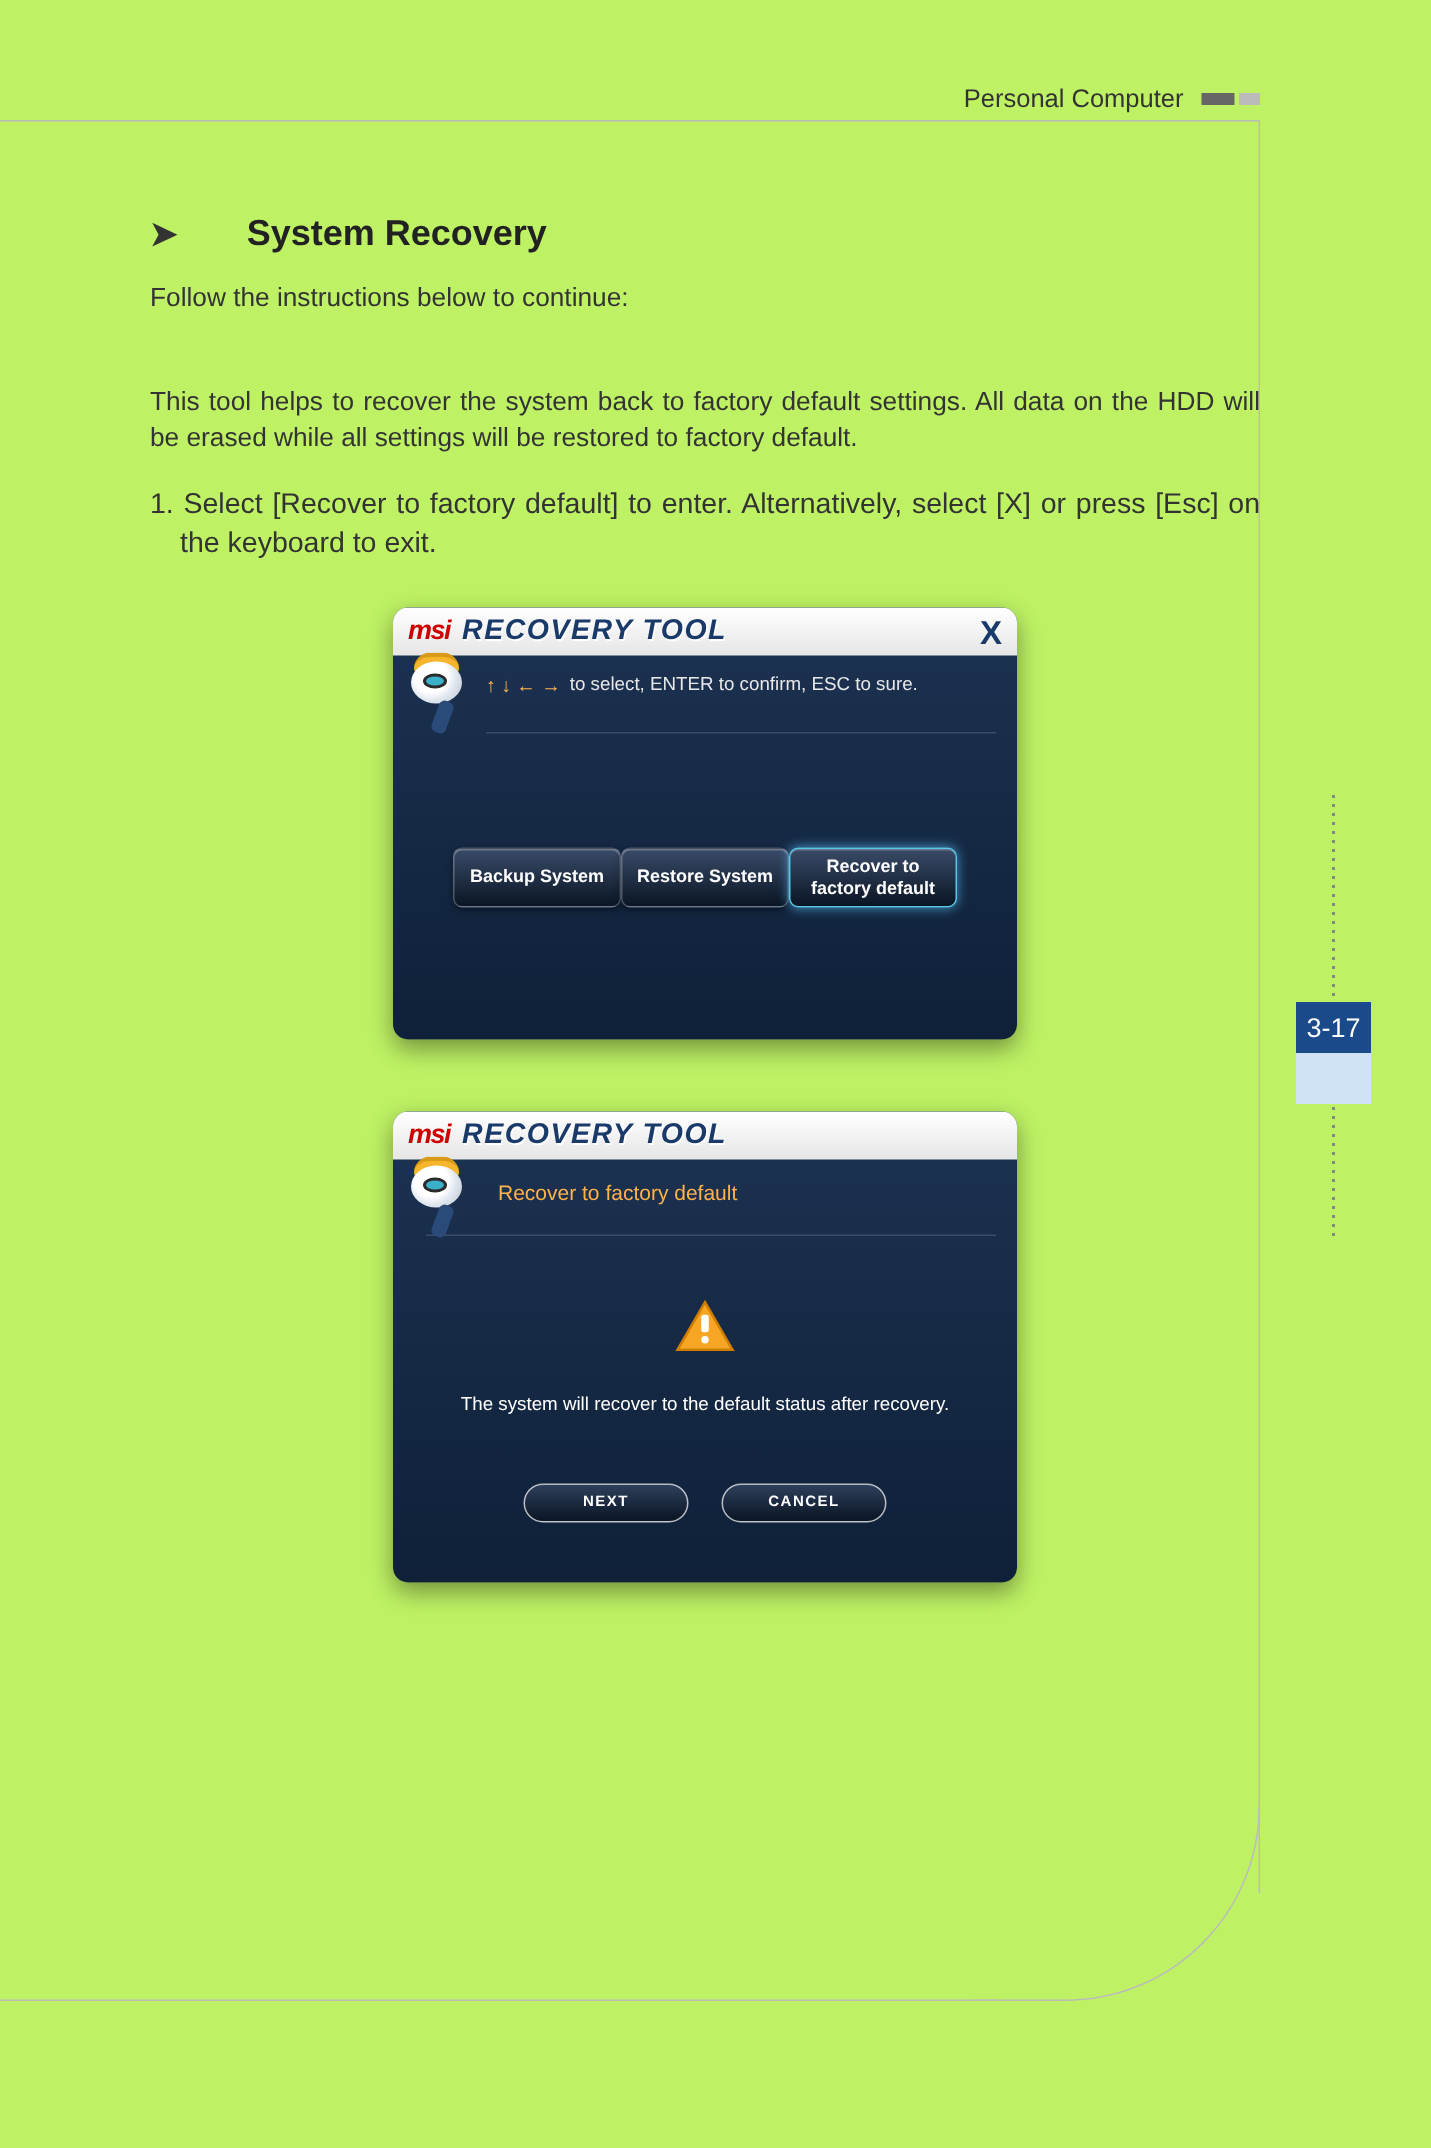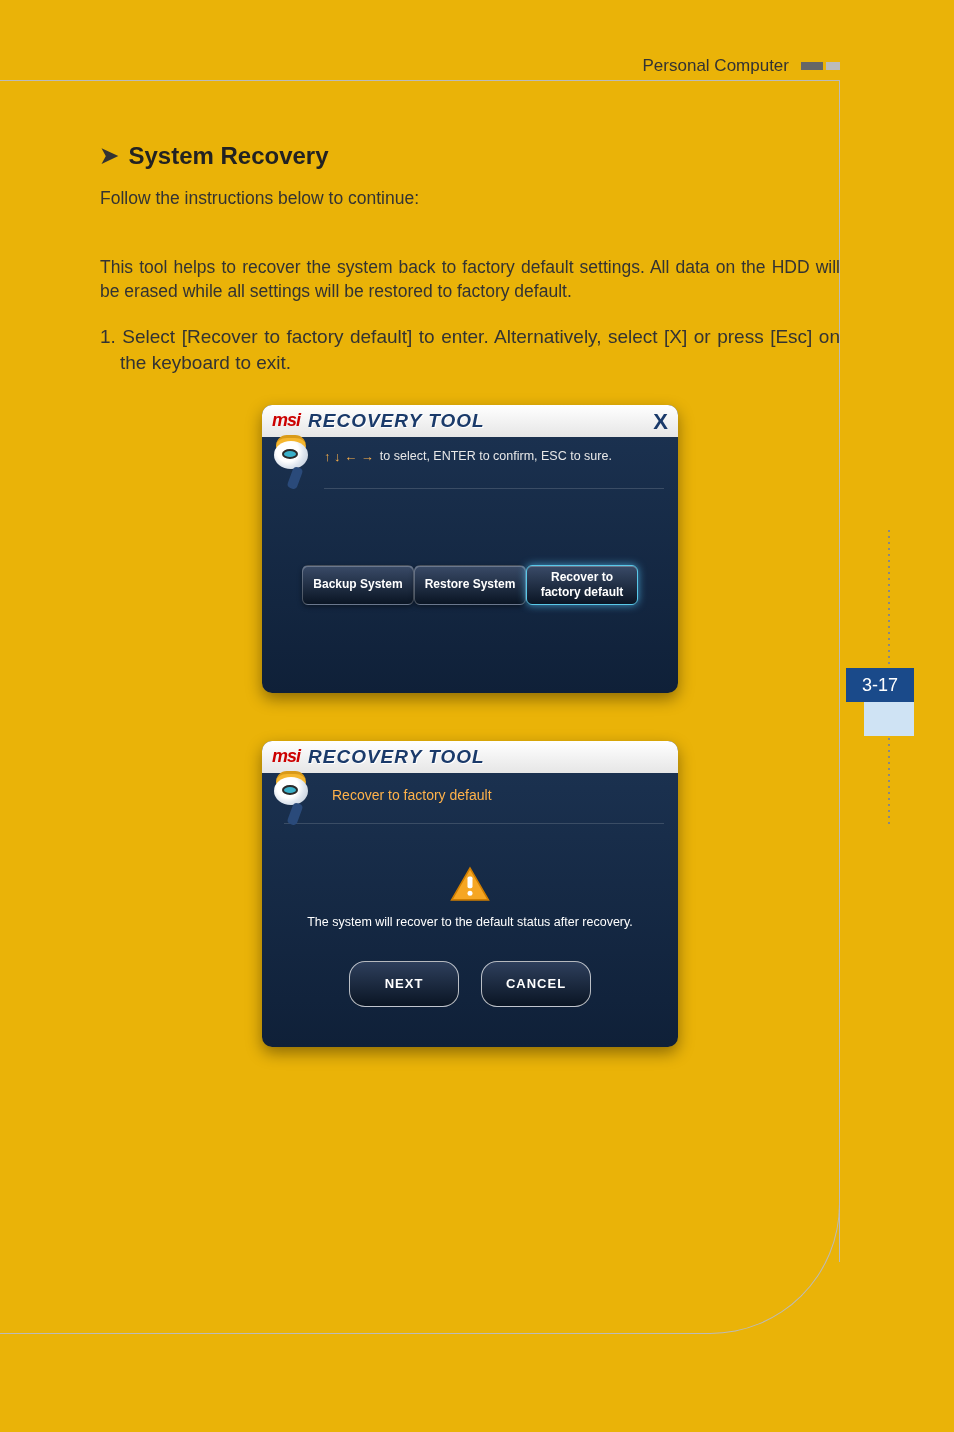--- a/index.html
+++ b/index.html
@@ -5,21 +5,21 @@
   * { margin: 0; padding: 0; box-sizing: border-box; }
   body {
     background: #f0f0f0;
     font-family: Arial, Helvetica, sans-serif;
     width: 954px;
     height: 1432px;
     position: relative;
     color: #333;
   }
   .page {
-    background: #eab308;
+    background: #bef264;
     width: 954px;
     height: 1432px;
     position: relative;
   }
   .header {
     position: absolute;
     top: 56px;
     right: 114px;
     display: flex;
     align-items: center;
@@ -69,20 +69,21 @@
   .chev {
     font-size: 22px;
     font-weight: bold;
     color: #333;
   }
   .heading {
     font-family: Verdana, Geneva, sans-serif;
     font-size: 24px;
     font-weight: bold;
     color: #222;
+    margin-left: 36px;
   }
   .para {
     font-size: 17.5px;
     line-height: 1.4;
     text-align: justify;
     margin-bottom: 20px;
     color: #333;
   }
   .para.narrow { margin-bottom: 44px; }
   .step {
@@ -232,21 +233,21 @@
     padding: 0 6px;
   }
   .rw-btn.selected {
     border: 1px solid #59c8e8;
     box-shadow: 0 0 8px rgba(80,180,230,0.8), inset 0 1px 0 rgba(255,255,255,0.25);
   }
   .warn-col {
     display: flex;
     flex-direction: column;
     align-items: center;
-    gap: 10px;
+    gap: 24px;
     margin-top: 42px;
   }
   .warn-icon {
     width: 40px;
     height: 36px;
   }
   .warn-icon svg { width: 100%; height: 100%; }
   .warn-text {
     color: #fff;
     font-size: 12.5px;
@@ -254,37 +255,37 @@
     line-height: 1.7;
   }
   .warn-btn-row {
     display: flex;
     gap: 22px;
     margin-top: 18px;
     margin-bottom: 22px;
   }
   .warn-btn {
     width: 110px;
-    height: 46px;
+    height: 26px;
     border-radius: 16px;
     border: 1.5px solid rgba(255,255,255,0.7);
     background: linear-gradient(#2e3f5c, #0a1524);
     color: #fff;
-    font-size: 13px;
+    font-size: 10px;
     font-weight: bold;
     display: flex;
     align-items: center;
     justify-content: center;
     letter-spacing: 1px;
   }
   .page-badge {
     position: absolute;
     right: 40px;
     top: 668px;
-    width: 68px;
+    width: 50px;
     height: 34px;
     background: #1a4a8a;
     color: #fff;
     font-size: 18px;
     display: flex;
     align-items: center;
     justify-content: center;
   }
   .page-badge-below {
     position: absolute;

